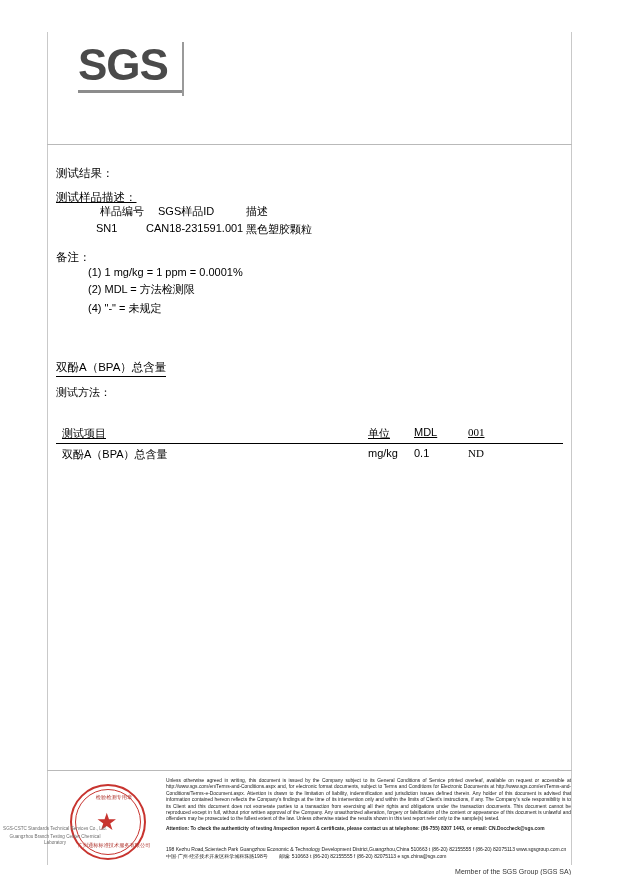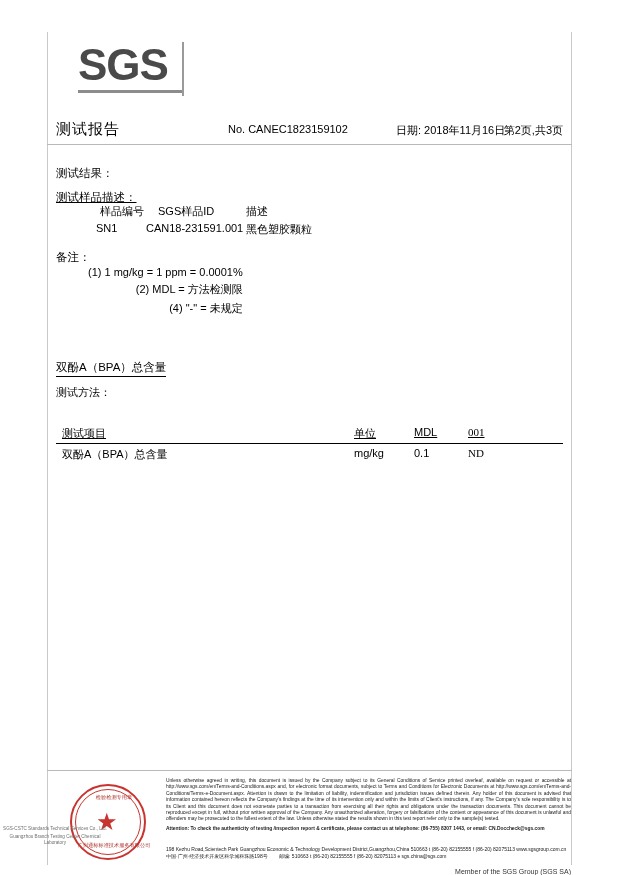--- a/index.html
+++ b/index.html
@@ -124,21 +124,21 @@
     left: 88px;
     top: 214px;
     font-size: 11px;
     width: 440px;
   }
   .sample-row span { position: absolute; top: 0; }
   .sr-1 { left: 8px; }
   .sr-2 { left: 58px; }
   .sr-3 { left: 158px; }
 
-  .notes { position: absolute; left: 88px; top: 258px; font-size: 11px; text-align: right; }
+  .notes { position: absolute; left: 88px; top: 258px; font-size: 11px; }
   .notes div { margin-bottom: 4px; }
 
   .bpa-heading {
     position: absolute;
     left: 56px;
     top: 352px;
     font-size: 11.5px;
     font-weight: normal;
     border-bottom: 1px solid #000;
     padding-bottom: 1px;
@@ -167,21 +167,21 @@
     top: 418px;
   }
   .res-head {
     position: relative;
     height: 17px;
     font-size: 11px;
     border-bottom: 1px solid #000;
   }
   .res-head span, .res-row span { position: absolute; top: 0; }
   .rc-item  { left: 6px; }
-  .rc-unit  { left: 298px; }
+  .rc-unit  { left: 312px; }
   .rc-mdl   { left: 358px; }
   .rc-val   { left: 412px; font-family: Liberation Serif, serif; }
   .res-head .rc-item { text-decoration: underline; }
   .res-head .rc-unit,
   .res-head .rc-mdl,
   .res-head .rc-val { text-decoration: underline; }
   .res-row {
     position: relative;
     height: 18px;
     font-size: 11px;
@@ -291,26 +291,20 @@
 
   <div class="rule-left"></div>
   <div class="rule-right"></div>
 
   <div class="logo-wrap">
     <div class="sgs-logo">SGS</div>
     <div class="logo-underline"></div>
     <div class="logo-tick"></div>
   </div>
 
-  <div class="title-row">
-    <div class="report-title">测试报告</div>
-    <div class="report-no">No. CANEC1823159102</div>
-    <div class="report-date">日期: 2018年11月16日</div>
-    <div class="report-page">第2页,共3页</div>
-  </div>
   <div class="header-line"></div>
 
   <div class="sect-label" style="left:56px; top:158px;">测试结果：</div>
   <div class="sect-label" style="left:56px; top:182px;text-decoration:underline;">测试样品描述：</div>
 
   <div class="sample-head">
     <span class="sh-1">样品编号</span>
     <span class="sh-2">SGS样品ID</span>
     <span class="sh-3">描述</span>
   </div>

